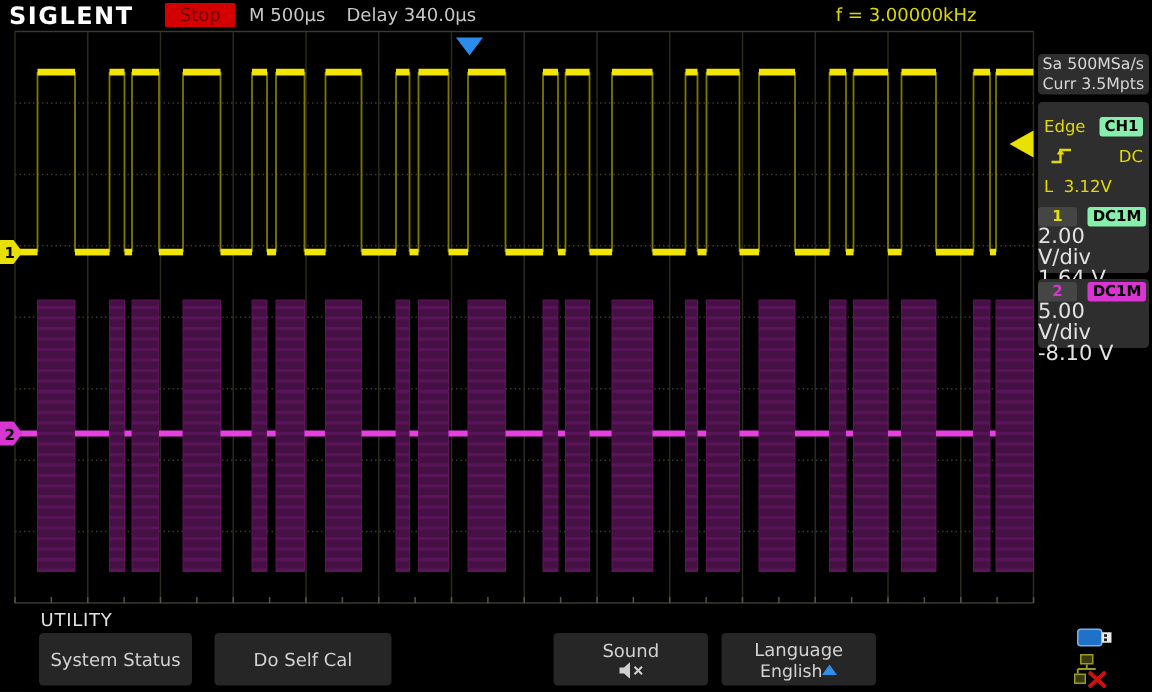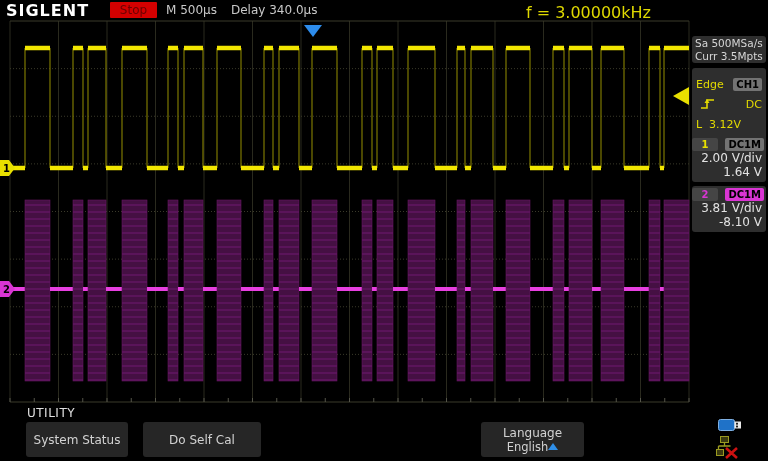--- a/index.html
+++ b/index.html
@@ -7,38 +7,38 @@
   #scope {
     position:relative; width:768px; height:461px; background:#000;
     overflow:hidden; color:#ccc;
   }
   
   .topbar { position:absolute; left:0; top:0; width:656px; height:20px; background:#000; }
   .brand { position:absolute; left:6px; top:1px; color:#fff; font-weight:bold; font-size:16px; letter-spacing:1px; }
   .stopbtn { position:absolute; left:110px; top:2px; width:47px; height:16px; background:#d40000;
              color:#6d0000; font-weight:normal; font-size:12px; text-align:center; line-height:16px; border-radius:1px; }
   .tb-text { position:absolute; top:3px; font-size:12px; color:#c8c8c8; white-space:pre; }
-  .tb-freq { position:absolute; top:3px; right:5px; font-size:16px; color:#ded800; }
+  .tb-freq { position:absolute; top:3px; right:5px; font-size:12px; color:#ded800; }
   
   #wave { position:absolute; left:0; top:20px; }
   
   .sidebar { position:absolute; left:690px; top:20px; width:78px; height:385px; background:#000; }
   .sbox { position:absolute; left:2px; width:74px; background:#2e2e2e; border-radius:3px; }
   .acq { top:16px; height:27px; padding:1px 0 0 3px; font-size:10.5px; color:#d6d6d6; line-height:13px; }
   .trig { top:48px; height:72px; padding:6px 4px 0 4px; color:#e3da00; font-size:11px; }
   .trig-row { display:flex; justify-content:space-between; align-items:center; height:20px; }
   .badge { font-size:10px; font-weight:bold; color:#000; border-radius:2px; padding:0 3px; line-height:13px; }
-  .badge-yel { background:#737373; }
+  .badge-yel { background:#86efac; }
   .badge-mag { background:#d935d3; }
   .chbox { height:46px; }
   .chbox1 { top:116px; } .chbox2 { top:166px; }
   .ch-head { display:flex; justify-content:space-between; align-items:center; height:15px; padding:1px 2px 0 0; }
   .ch-tab { width:26px; height:13px; background:#454545; border-radius:2px; text-align:center;
             font-size:10px; font-weight:bold; line-height:13px; }
-  .ch-val { text-align:right; padding-right:4px; font-size:12px; color:#e2e2e2; line-height:14px; }
+  .ch-val { text-align:left; padding-right:4px; font-size:14px; color:#e2e2e2; line-height:14px; }
   
   .menubar { position:absolute; left:0; top:405px; width:768px; height:56px; background:#000;margin-left:16px; }
   .menu-title { position:absolute; left:11px; top:1px; font-size:12px; color:#e0e0e0; letter-spacing:0.5px; }
   .mbtn { position:absolute; top:17px; height:35px; background:#262626; border-radius:3px;
           color:#d2d2d2; font-size:12px; display:flex; flex-direction:column; justify-content:center;
           align-items:center; line-height:14px; }
   .mbtn-active { background:#000; border:2px solid #2b6fb5; color:#3f97e0; }
   .mbtn .sub { font-size:11.5px; }
   .lang-row { display:flex; align-items:center; }
   .up-arrow { width:0; height:0; border-left:5px solid transparent; border-right:5px solid transparent;
@@ -281,36 +281,43 @@
       </div>
       <div class="ch-val">2.00 V/div</div>
       <div class="ch-val">1.64 V</div>
     </div>
 
     <div class="sbox chbox chbox2">
       <div class="ch-head">
         <span class="ch-tab" style="color:#d935d3">2</span>
         <span class="badge badge-mag">DC1M</span>
       </div>
-      <div class="ch-val">3.81 V/div</div>
+      <div class="ch-val">5.00 V/div</div>
       <div class="ch-val">-8.10 V</div>
     </div>
   </div>
 
   <div class="menubar">
     <div class="menu-title">UTILITY</div>
 
     <div class="mbtn" style="left:10px;width:102px">
       <span>System Status</span>
     </div>
 
     <div class="mbtn" style="left:127px;width:118px">
       <span>Do Self Cal</span>
     </div>
 
+    <div class="mbtn" style="left:353px;width:103px">
+      <span>Sound</span>
+      <svg width="18" height="12">
+        <polygon points="1,4 4,4 8,0.5 8,11.5 4,8 1,8" fill="#cfcfcf"></polygon>
+        <path d="M11,3.5 L16,8.5 M16,3.5 L11,8.5" stroke="#cfcfcf" stroke-width="1.4"></path>
+      </svg>
+    </div>
 
     <div class="mbtn" style="left:465px;width:103px">
       <span>Language</span>
       <span class="lang-row">
         <span class="sub">English</span>
         <span class="up-arrow"></span>
       </span>
     </div>
 
 

